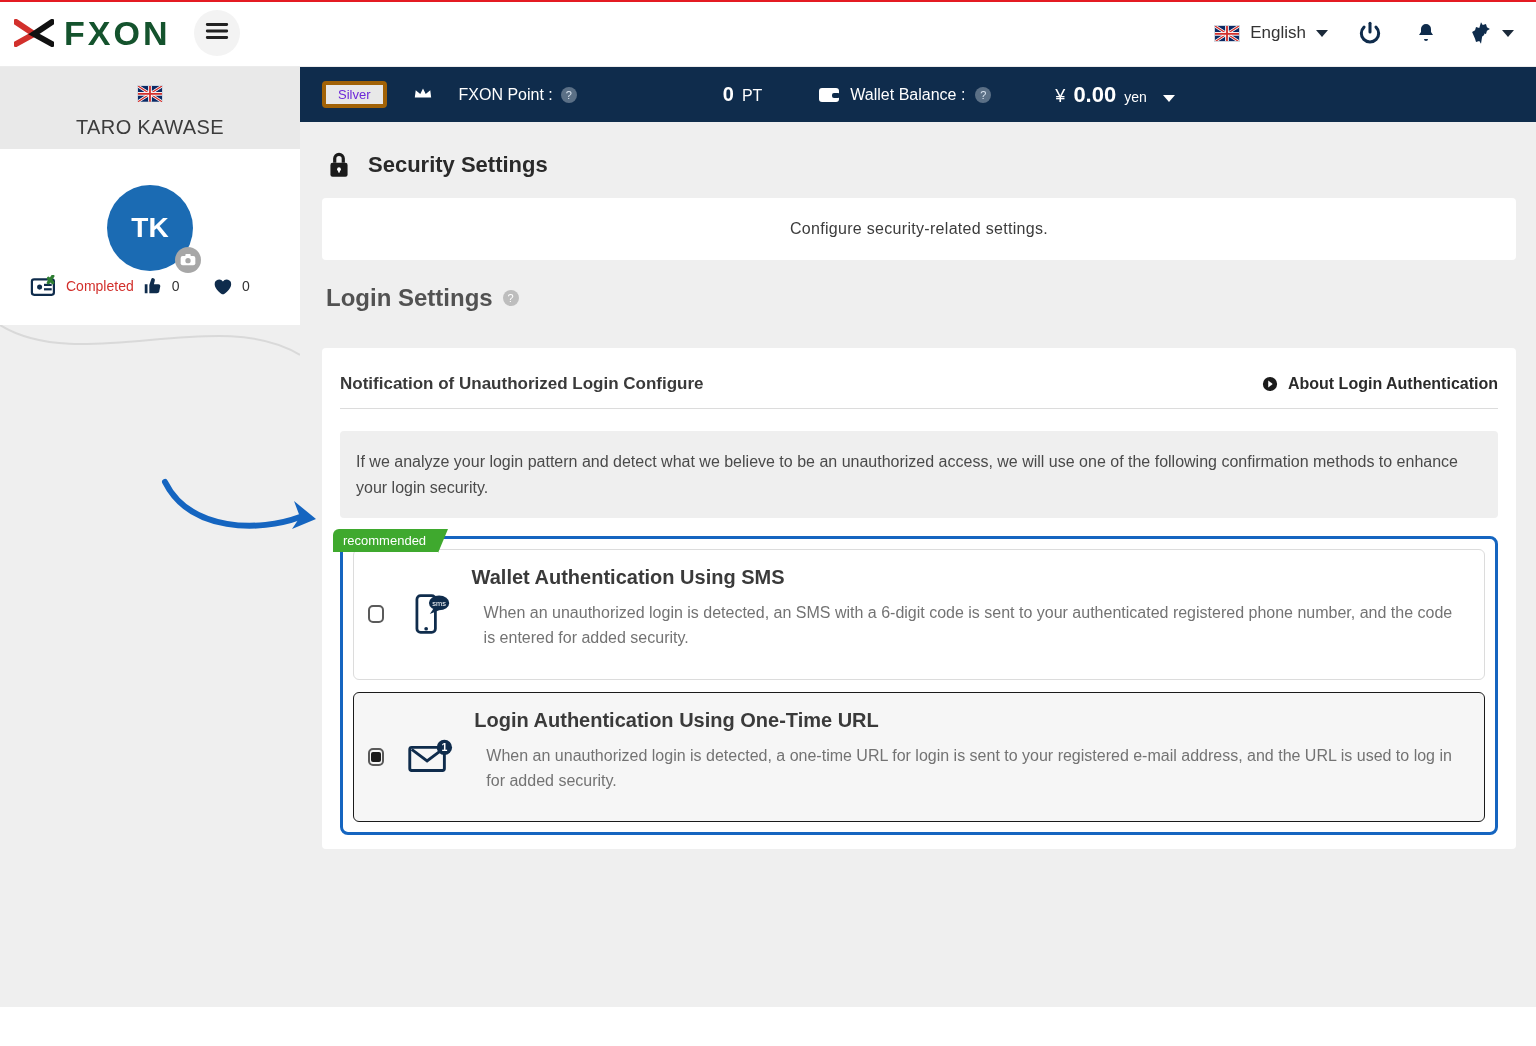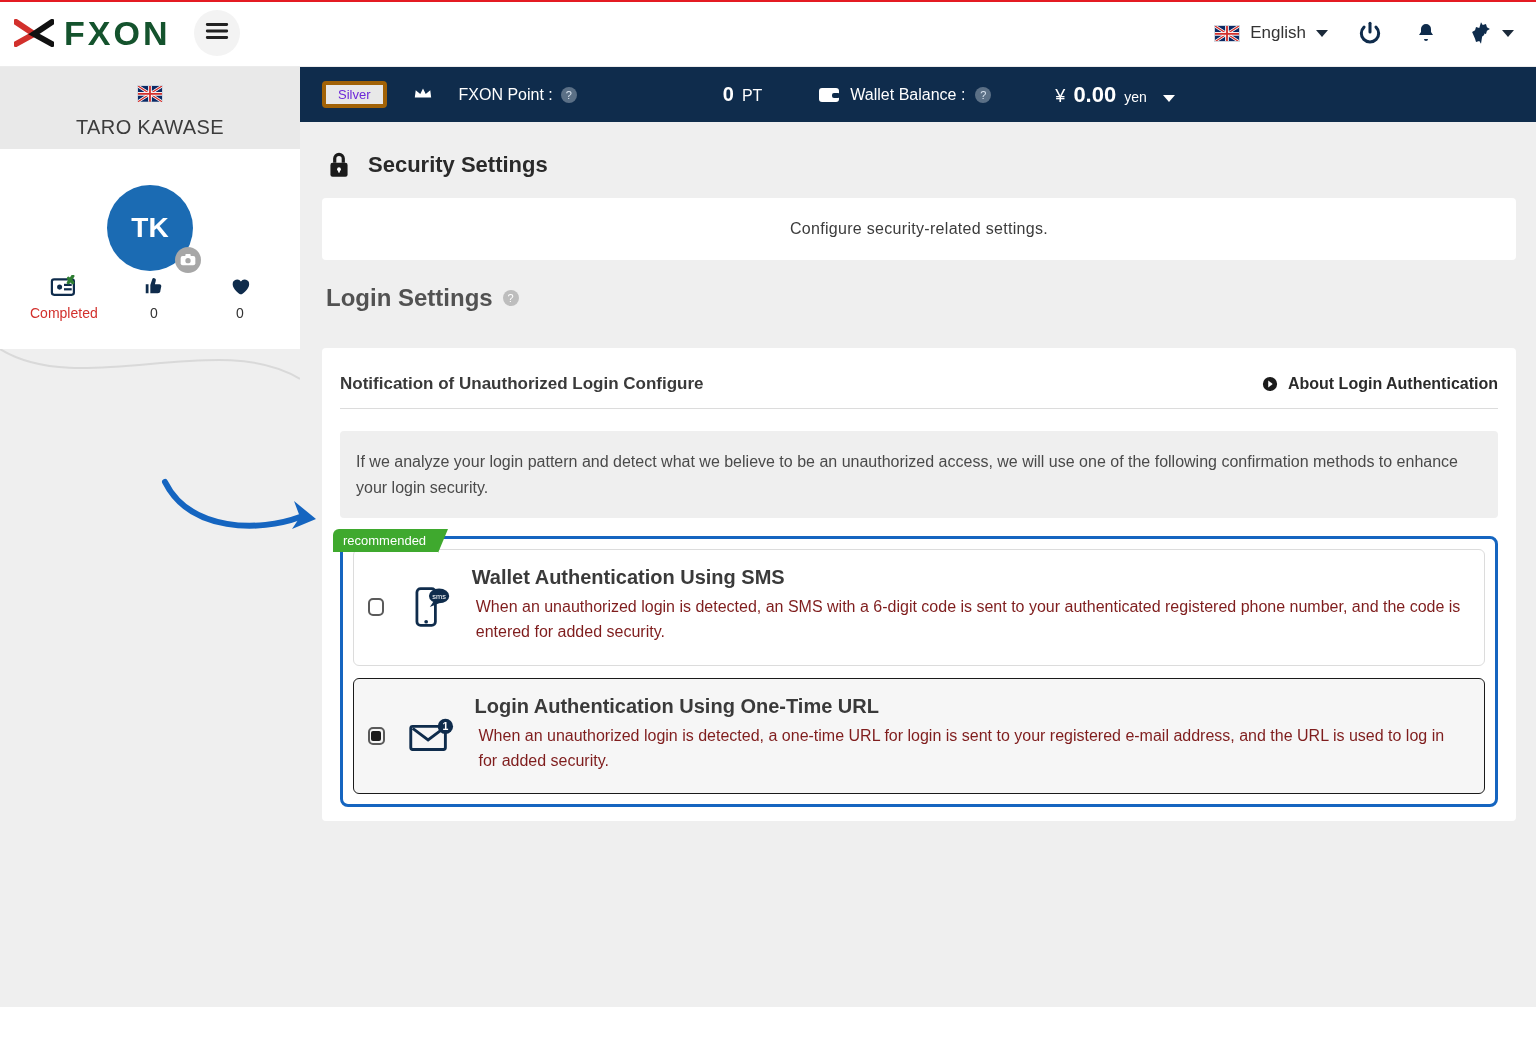--- a/index.html
+++ b/index.html
@@ -37,21 +37,21 @@
   .app{display:flex;min-height:940px}
   .sidebar{width:300px;background:var(--page-bg);position:relative}
   .sidebar-top{background:#e9e9e9;padding:18px 8px 10px 8px;text-align:center}
   .sidebar .name{font-size:20px;color:#3c3c3c;letter-spacing:.4px;margin-top:10px}
   .avatar-wrap{position:relative;display:inline-block;margin-top:18px}
   .avatar{width:86px;height:86px;border-radius:50%;background:#1b6bb3;color:#fff;display:flex;align-items:center;justify-content:center;font-weight:700;font-size:28px}
   .camera{position:absolute;right:-8px;bottom:-2px;width:26px;height:26px;border-radius:50%;background:#a7a7a7;display:flex;align-items:center;justify-content:center}
   .camera svg{width:16px;height:12px}
   .sidebar-white{background:#fff;padding:18px 16px 28px 16px;border-bottom-left-radius:0}
   .stats{display:flex;align-items:flex-end;justify-content:space-between;padding:4px 14px 0 14px}
-  .stat{display:flex;flex-direction:column;align-items:center;gap:8px;min-width:60px}
+  .stat{display:flex;flex-direction:row;align-items:center;gap:8px;min-width:60px}
   .stat .v{font-size:14px}
   .stat.red .v, .stat.red .label{color:var(--red)}
   
   .wave{position:relative;height:60px}
   .wave svg{position:absolute;inset:0;width:100%;height:100%}
   .arrow-annot{position:absolute;left:160px;top:410px}
   .arrow-annot svg{width:160px;height:70px}
 
   
   .main{flex:1;background:var(--page-bg)}
@@ -82,21 +82,21 @@
   .options{border:3px solid var(--blue);border-radius:8px;padding:10px;margin-top:18px;position:relative;background:#fff}
   .option{border:1px solid var(--border);border-radius:6px;padding:16px 18px 16px 14px;display:flex;align-items:center;gap:20px;position:relative}
   .option + .option{margin-top:12px}
   .option.selected{background:#f6f6f6;border-color:#1b1b1b}
   .badge-reco{position:absolute;top:-10px;left:-10px;background:var(--green);color:#fff;font-size:13px;padding:4px 12px 4px 10px;border-top-left-radius:6px;border-bottom-right-radius:0;z-index:2;}
   .badge-reco:after{content:"";position:absolute;right:-10px;top:0;border-top:24px solid var(--green);border-right:10px solid transparent}
   .checkbox{width:18px;height:18px;border:2px solid #5a5a5a;border-radius:5px;display:flex;align-items:center;justify-content:center}
   .checkbox.checked:after{content:"";display:block;width:10px;height:10px;background:#1b1b1b;border-radius:2px}
   .opt-icon{width:52px;height:52px;display:flex;align-items:center;justify-content:center}
   .opt-text h4{margin:0 0 6px 0;font-size:20px;color:#3a3a3a}
-  .opt-text p{margin:4px;color:#7f1d1d;line-height:1.55}
+  .opt-text p{margin:12px;color:#737373;line-height:1.55}
   
   .crown{display:inline-block}
 </style>
 </head>
 <body>
 
 <div class="top-red"></div>
 
 <div class="header">
   <div class="header-left">

